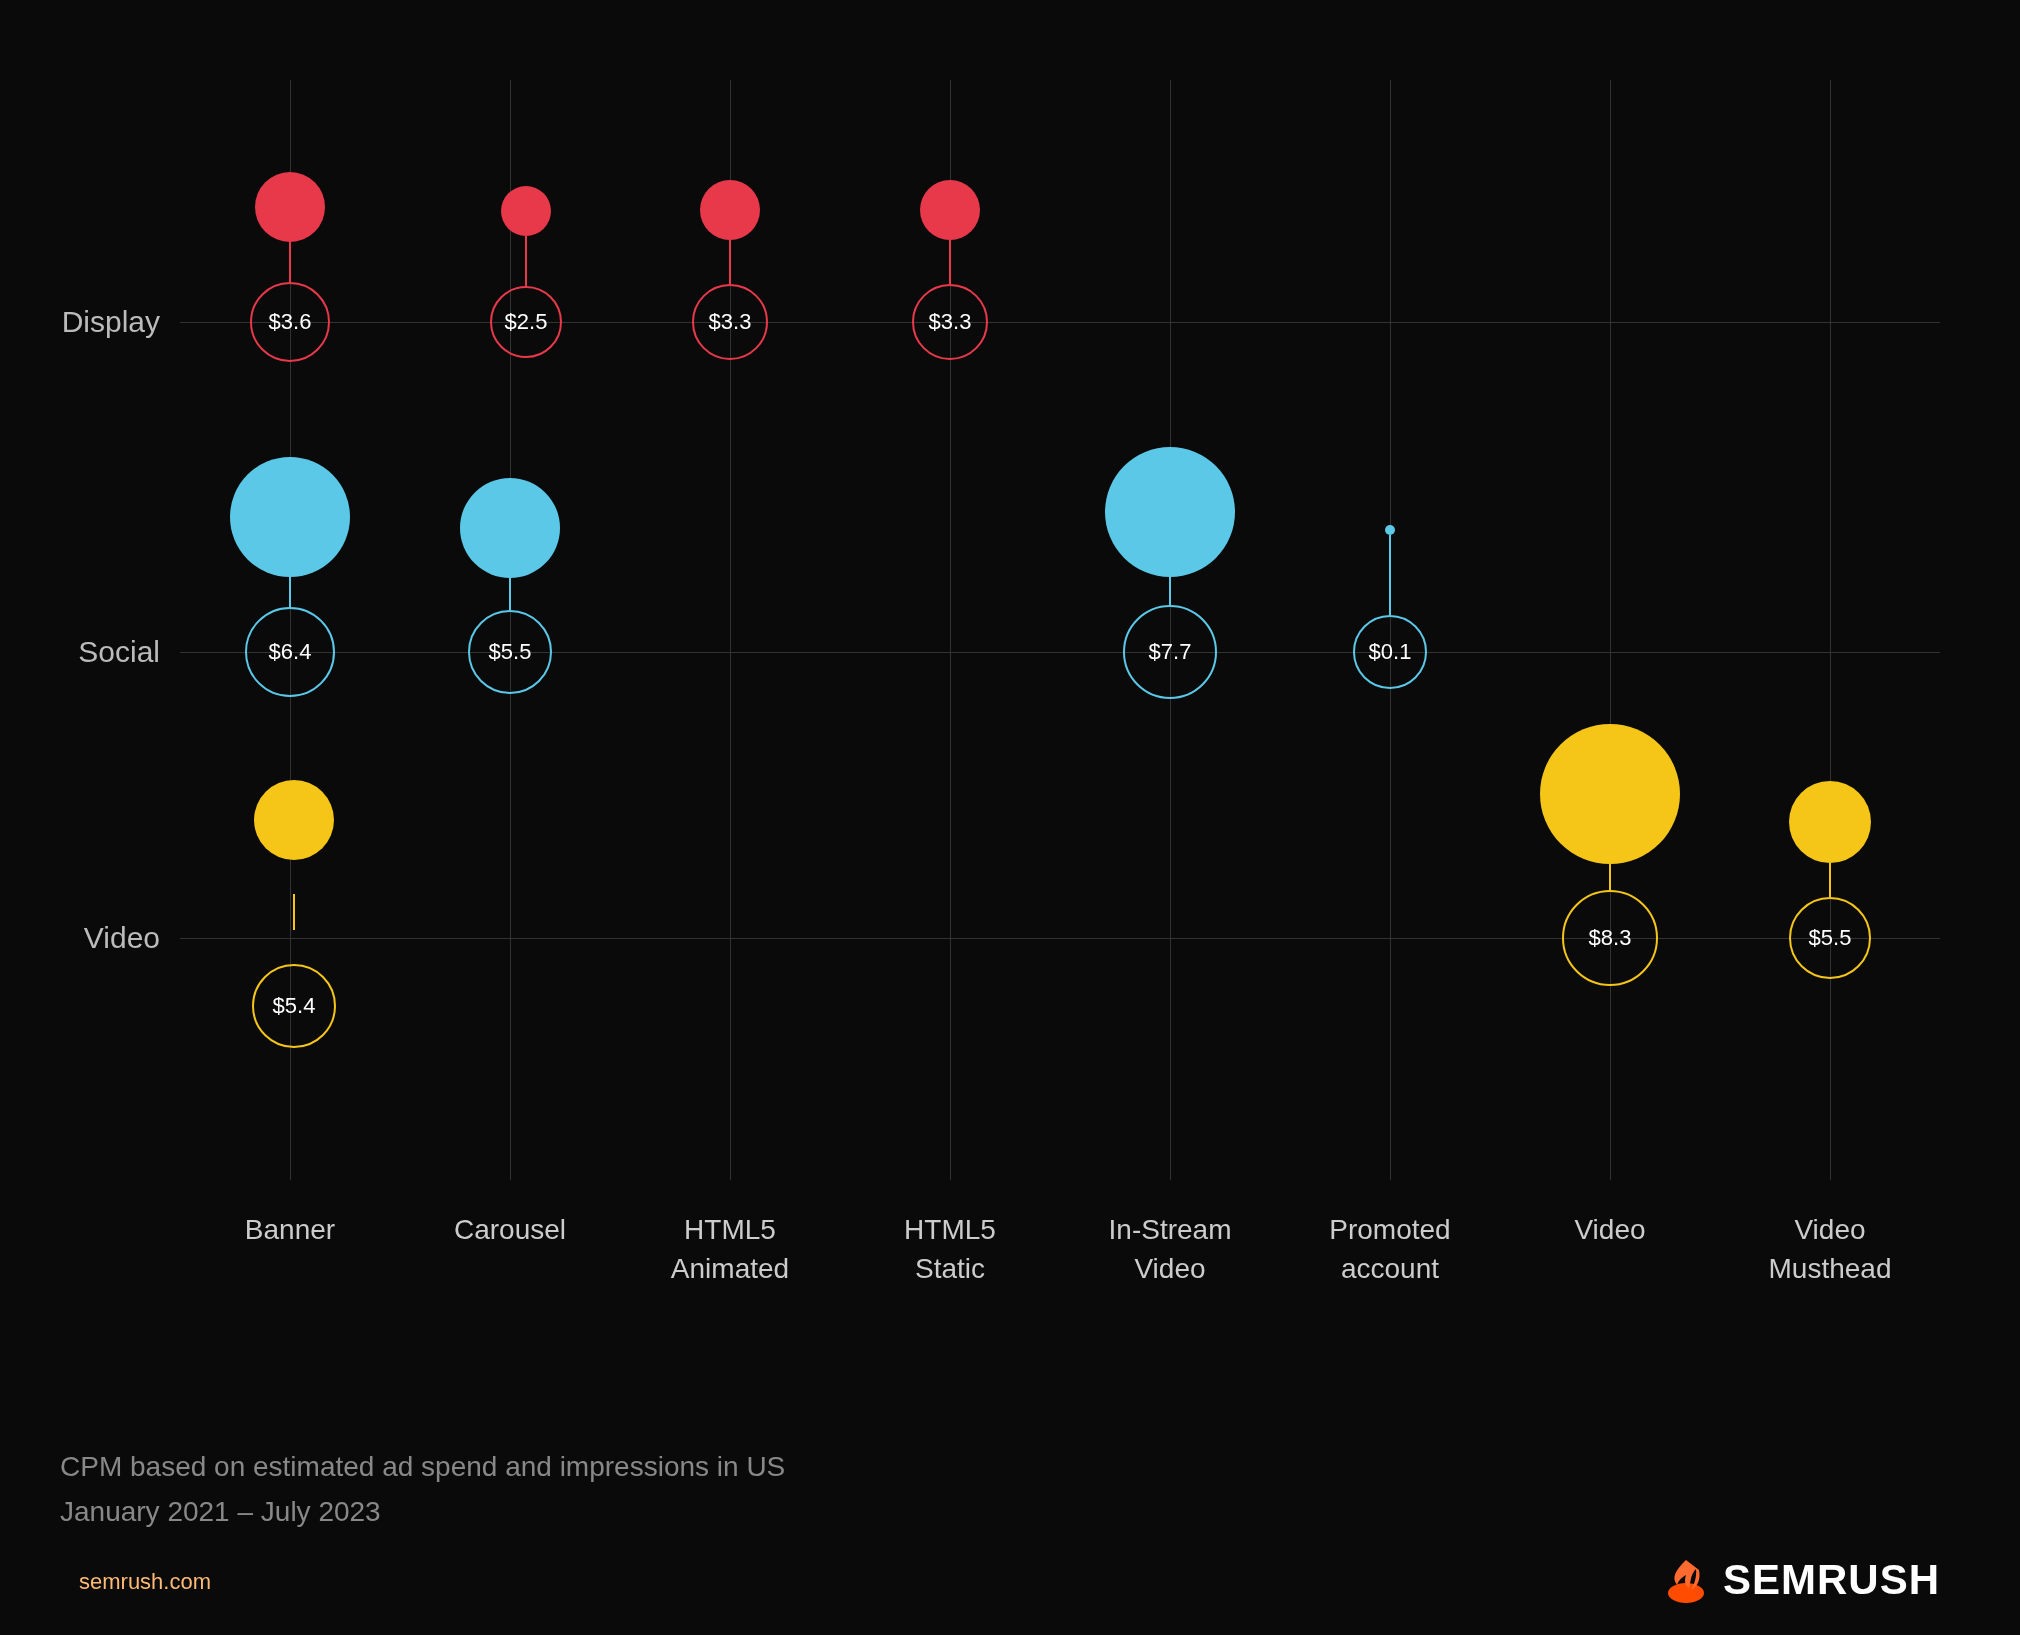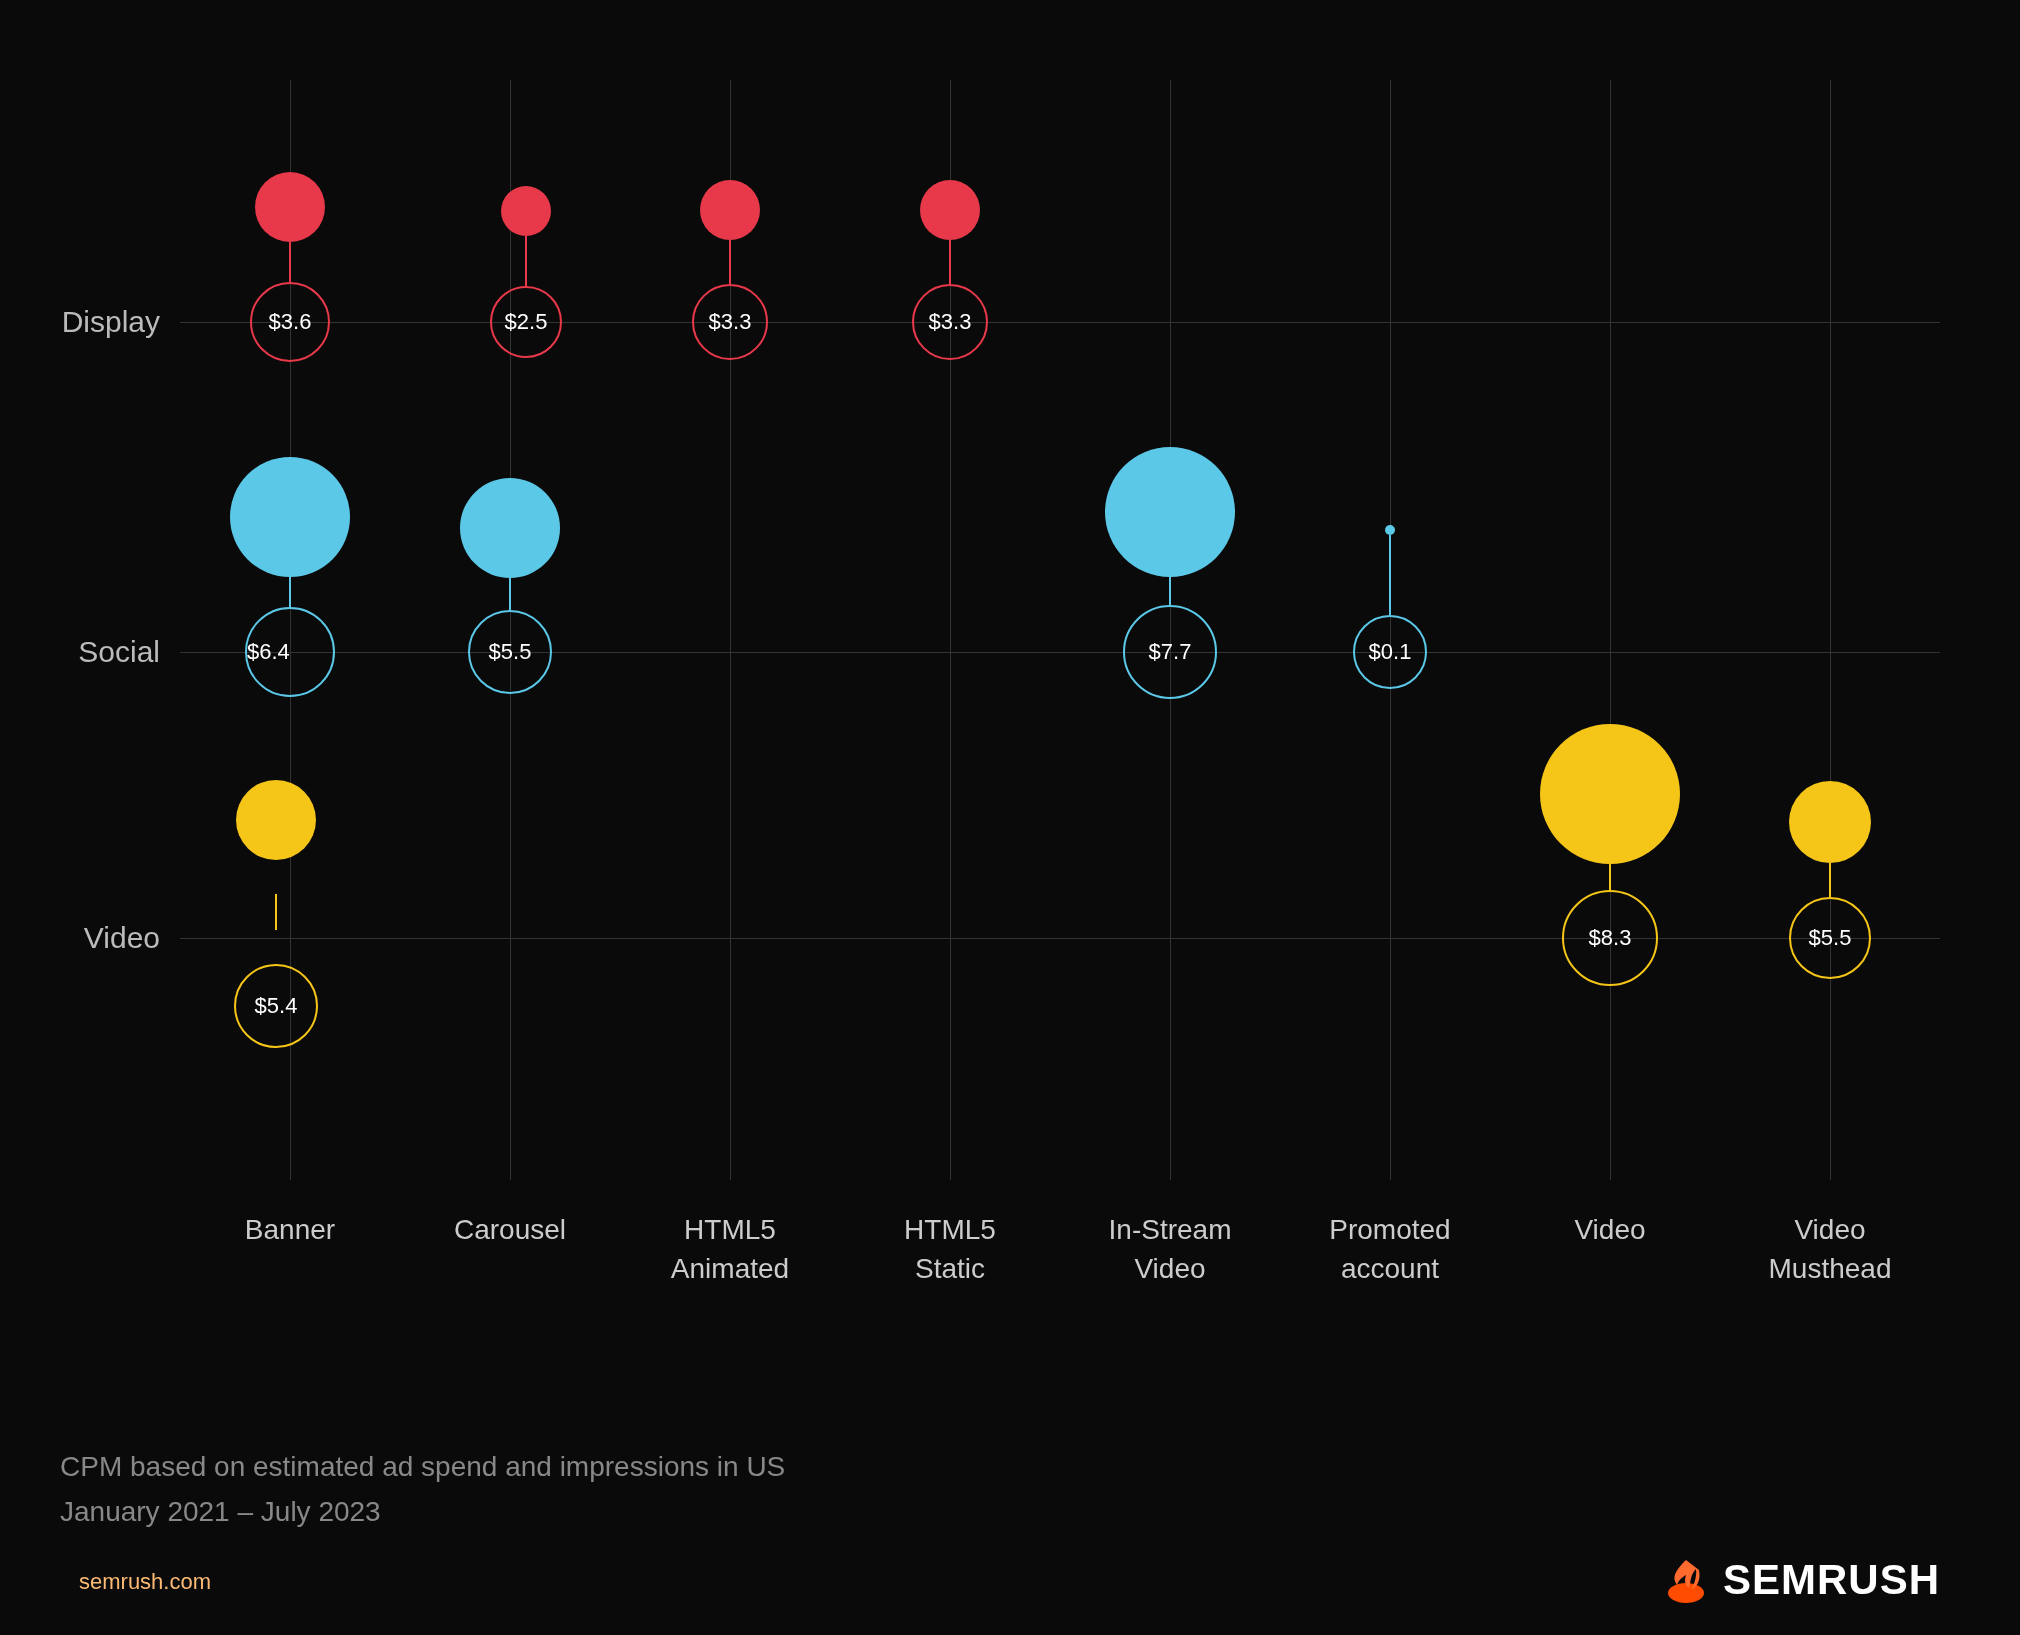--- a/index.html
+++ b/index.html
@@ -121,21 +121,21 @@
       <div style="position: absolute; left: 770px; top: 100px; transform: translateX(-50%); display: flex; flex-direction: column; align-items: center;">
         <div style="width: 60px; height: 60px; border-radius: 50%; background: rgb(232, 57, 74); flex-shrink: 0;"></div>
         <div style="width: 2px; height: 44px; background: rgb(232, 57, 74); flex-shrink: 0;"></div>
         <div style="width: 76px; height: 76px; border-radius: 50%; border: 2px solid rgb(232, 57, 74); display: flex; align-items: center; justify-content: center; flex-shrink: 0;">
           <span style="font-size: 22px; font-weight: 500; color: rgb(255, 255, 255);">$3.3</span>
         </div>
       </div>
       <div style="position: absolute; left: 110px; top: 377px; transform: translateX(-50%); display: flex; flex-direction: column; align-items: center;">
         <div style="width: 120px; height: 120px; border-radius: 50%; background: rgb(91, 200, 232); flex-shrink: 0;"></div>
         <div style="width: 2px; height: 30px; background: rgb(91, 200, 232); flex-shrink: 0;"></div>
-        <div style="width: 90px; height: 90px; border-radius: 50%; border: 2px solid rgb(91, 200, 232); display: flex; align-items: center; flex-shrink: 0;">
+        <div style="width: 90px; height: 90px; border-radius: 50%; border: 2px solid rgb(91, 200, 232); display: flex; align-items: center; justify-content: center; flex-shrink: 0;">
           <span style="font-size: 22px; font-weight: 500; color: rgb(255, 255, 255);">$6.4</span>
         </div>
       </div>
       <div style="position: absolute; left: 330px; top: 398px; transform: translateX(-50%); display: flex; flex-direction: column; align-items: center;">
         <div style="width: 100px; height: 100px; border-radius: 50%; background: rgb(91, 200, 232); flex-shrink: 0;"></div>
         <div style="width: 2px; height: 32px; background: rgb(91, 200, 232); flex-shrink: 0;"></div>
         <div style="width: 84px; height: 84px; border-radius: 50%; border: 2px solid rgb(91, 200, 232); display: flex; align-items: center; justify-content: center; flex-shrink: 0;">
           <span style="font-size: 22px; font-weight: 500; color: rgb(255, 255, 255);">$5.5</span>
         </div>
       </div>
@@ -146,21 +146,21 @@
           <span style="font-size: 22px; font-weight: 500; color: rgb(255, 255, 255);">$7.7</span>
         </div>
       </div>
       <div style="position: absolute; left: 1210px; top: 445px; transform: translateX(-50%); display: flex; flex-direction: column; align-items: center;">
         <div style="width: 10px; height: 10px; border-radius: 50%; background: rgb(91, 200, 232); flex-shrink: 0;"></div>
         <div style="width: 2px; height: 80px; background: rgb(91, 200, 232); flex-shrink: 0;"></div>
         <div style="width: 74px; height: 74px; border-radius: 50%; border: 2px solid rgb(91, 200, 232); display: flex; align-items: center; justify-content: center; flex-shrink: 0;">
           <span style="font-size: 22px; font-weight: 500; color: rgb(255, 255, 255);">$0.1</span>
         </div>
       </div>
-      <div style="position: absolute; left: 96px; top: 700px; transform: translateX(-50%); display: flex; flex-direction: column; align-items: center; gap: 34px;">
+      <div style="position: absolute; left: 114px; top: 700px; transform: translateX(-50%); display: flex; flex-direction: column; align-items: center; gap: 34px;">
         <div style="width: 80px; height: 80px; border-radius: 50%; background: rgb(245, 197, 24); flex-shrink: 0;"></div>
         <div style="width: 2px; height: 36px; background: rgb(245, 197, 24); flex-shrink: 0;"></div>
         <div style="width: 84px; height: 84px; border-radius: 50%; border: 2px solid rgb(245, 197, 24); display: flex; align-items: center; justify-content: center; flex-shrink: 0;">
           <span style="font-size: 22px; font-weight: 500; color: rgb(255, 255, 255);">$5.4</span>
         </div>
       </div>
       <div style="position: absolute; left: 1430px; top: 644px; transform: translateX(-50%); display: flex; flex-direction: column; align-items: center;">
         <div style="width: 140px; height: 140px; border-radius: 50%; background: rgb(245, 197, 24); flex-shrink: 0;"></div>
         <div style="width: 2px; height: 26px; background: rgb(245, 197, 24); flex-shrink: 0;"></div>
         <div style="width: 96px; height: 96px; border-radius: 50%; border: 2px solid rgb(245, 197, 24); display: flex; align-items: center; justify-content: center; flex-shrink: 0;">

